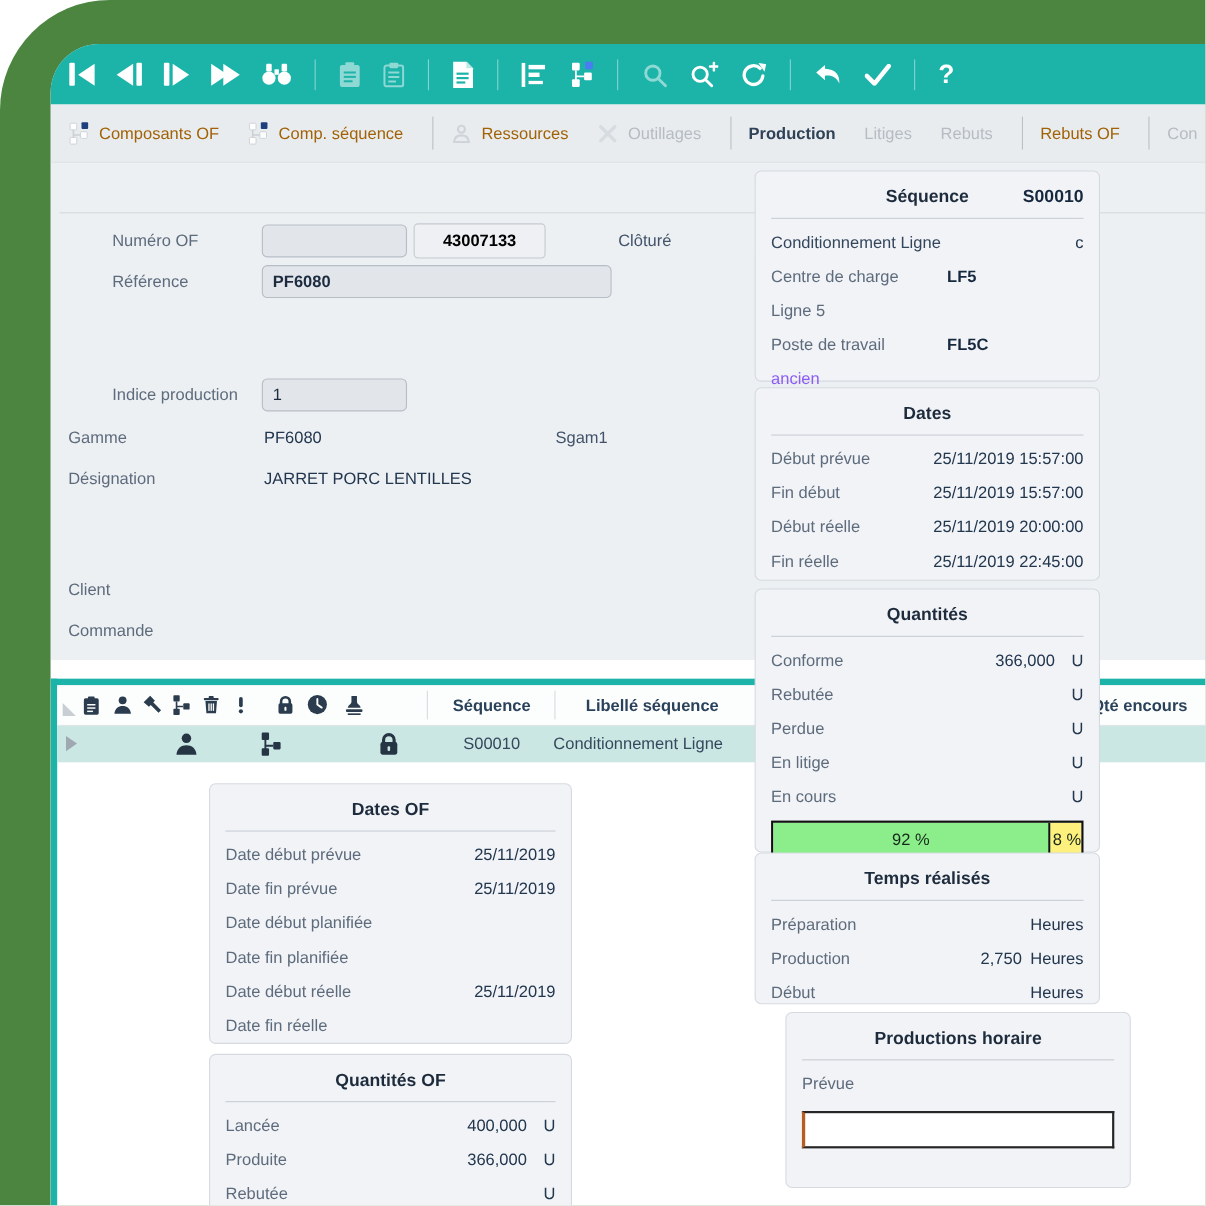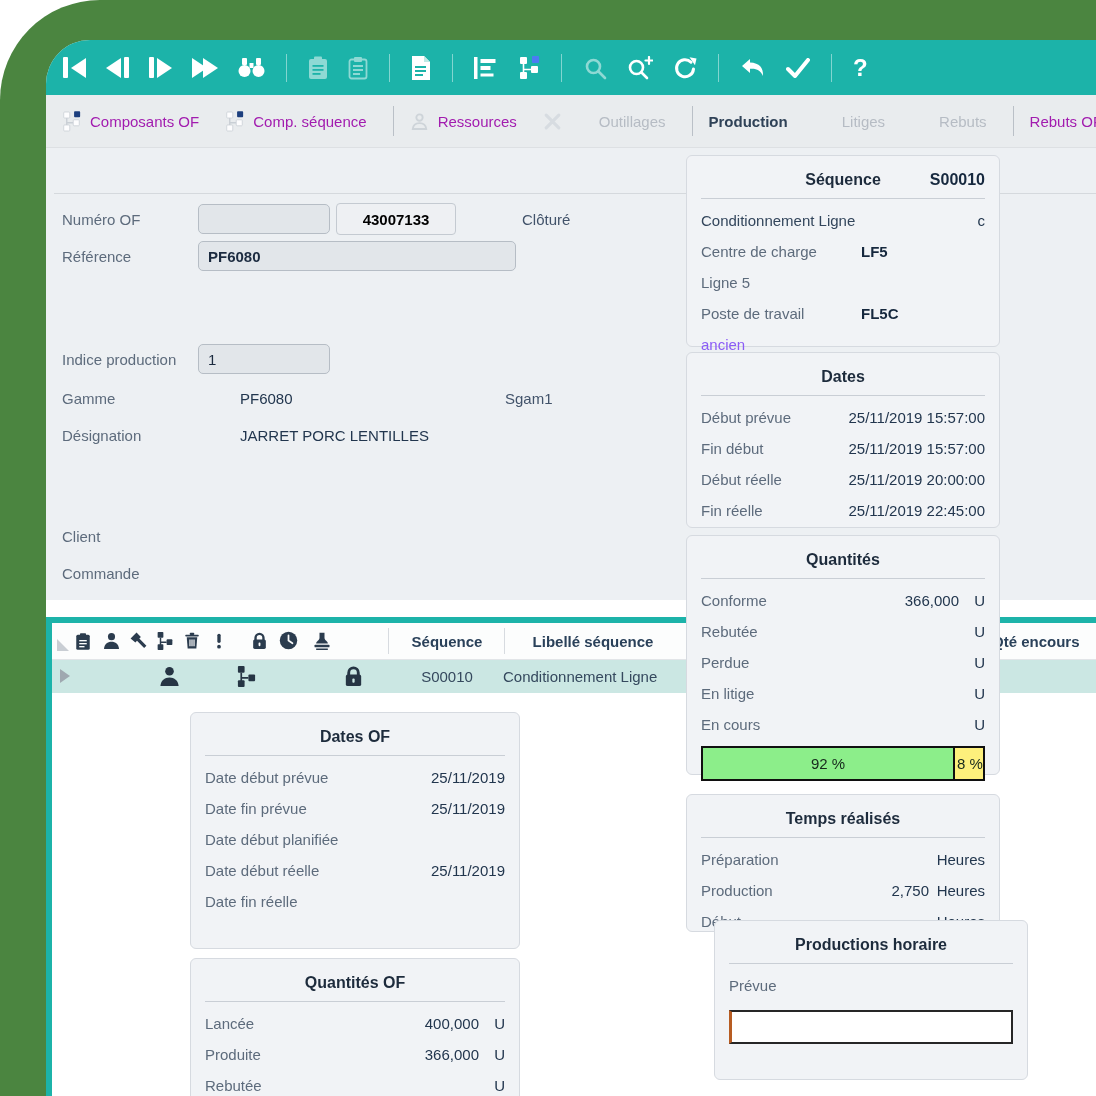--- a/index.html
+++ b/index.html
@@ -20,31 +20,31 @@
   .tr{width:0;height:0;border-top:10px solid transparent;border-bottom:10px solid transparent;border-left:15px solid #fff;}
   .vbar{width:5px;height:21px;background:#fff;border-radius:1px;}
   .tsep2{width:1px;height:28px;background:rgba(255,255,255,.45);margin:0 6px;flex:none;}
   .helpq{color:#fff;font-size:24px;font-weight:700;line-height:1;}
 
   
   .tabbar{position:absolute;top:55px;left:0;right:0;height:53px;background:#e9ecee;
           border-bottom:1px solid #dde0e3;display:flex;align-items:center;padding-left:16px;
           box-sizing:border-box;white-space:nowrap;overflow:hidden;}
   .tab{display:flex;align-items:center;gap:9px;margin-right:26px;cursor:pointer;}
-  .tab .tlabel{color:#a21caf;}
+  .tab .tlabel{color:#a16207;}
   .tab.active .tlabel{color:#2f4257;font-weight:600;}
-  .tab.disabled .tlabel{color:#b6bcc4;margin-left:28px;}
+  .tab.disabled .tlabel{color:#b6bcc4;}
   .tsep{width:1px;height:30px;background:#bac0c7;margin:0 16px 0 0;flex:none;}
 
   
   .formarea{position:absolute;top:108px;left:0;right:0;height:452px;background:#edf0f3;}
   .formrule{position:absolute;top:45px;left:8px;right:0;border-top:1px solid #d5d9dd;}
   .frow{position:absolute;left:16px;right:0;height:32px;display:flex;align-items:center;}
   .flabel{color:#5d6b7c;flex:none;}
-  .w136{width:136px;} .w178{width:178px;}
+  .w136{width:136px;margin-left:40px;} .w178{width:178px;}
   .inp{background:#e2e6ea;border:1px solid #b6bdc5;border-radius:5px;height:30px;
        padding:0 9px;font:inherit;color:#1c2b40;box-sizing:border-box;}
   .inp.bold{font-weight:700;}
   .numbox{background:#eef0f3;border:1px solid #c4cad1;border-radius:4px;width:118px;height:30px;
           margin-left:6px;display:flex;align-items:center;justify-content:center;
           font-weight:700;color:#000000;}
   .fval{color:#22364e;}
   .statuslbl{margin-left:66px;color:#42536a;}
   .sgam{position:absolute;left:443px;color:#42536a;}
 
@@ -508,21 +508,21 @@
         <span class="flabel">En cours</span>
         <span class="pval"></span>
         <span class="punit">U</span>
       </div>
       <div class="pbar">
         <div class="pgreen">92 %</div>
         <div class="pyellow">8 %</div>
       </div>
     </div>
 
-    <div class="panel" style="left:640px;top:754px;width:314px;height:138px">
+    <div class="panel" style="left:640px;top:735px;width:314px;height:138px">
       <div class="ptitle">Temps réalisés</div>
       <div class="prow">
         <span class="flabel">Préparation</span>
         <span class="pval"></span>
         <span class="punit wide">Heures</span>
       </div>
       <div class="prow">
         <span class="flabel">Production</span>
         <span class="pval">2,750</span>
         <span class="punit wide">Heures</span>
@@ -551,20 +551,24 @@
       </div>
       <div class="prow">
         <span class="flabel">Date fin prévue</span>
         <span class="pval">25/11/2019</span>
       </div>
       <div class="prow">
         <span class="flabel">Date début planifiée</span>
         <span class="pval"></span>
       </div>
       <div class="prow">
+        <span class="flabel">Date fin planifiée</span>
+        <span class="pval"></span>
+      </div>
+      <div class="prow">
         <span class="flabel">Date début réelle</span>
         <span class="pval">25/11/2019</span>
       </div>
       <div class="prow">
         <span class="flabel">Date fin réelle</span>
         <span class="pval"></span>
       </div>
     </div>
 
     <div class="panel" style="left:144px;top:918px;width:330px;height:165px">

